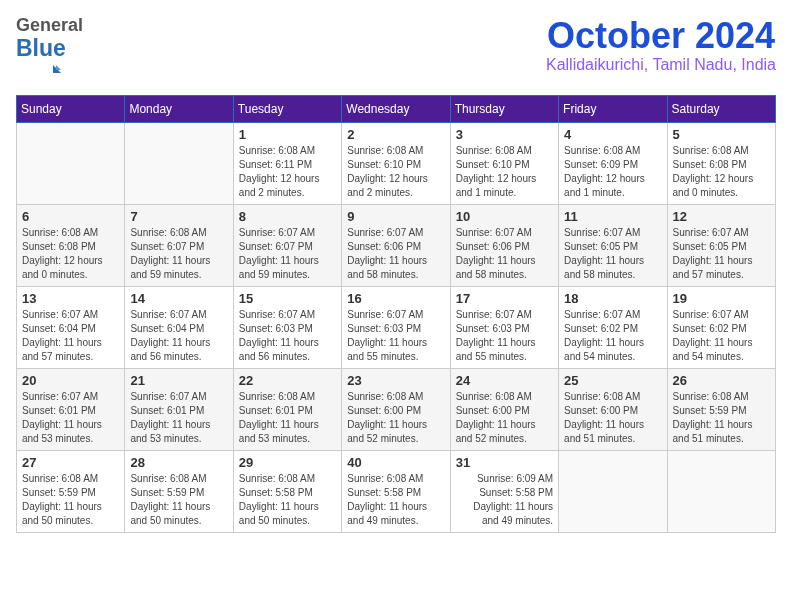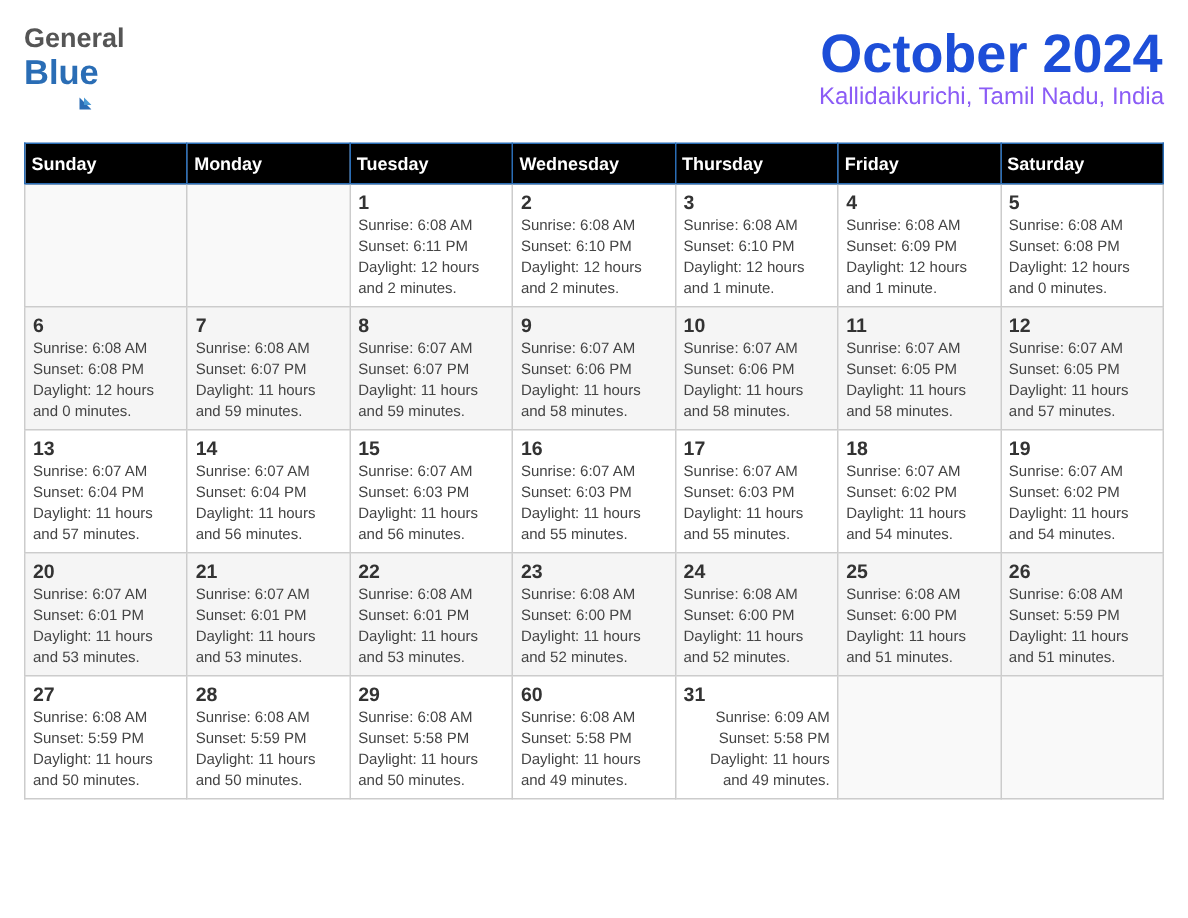--- a/index.html
+++ b/index.html
@@ -34,26 +34,26 @@
     .location-title {
       font-size: 16px;
       color: #8b5cf6;
     }
     table {
       width: 100%;
       border-collapse: collapse;
       font-size: 11px;
     }
     thead tr th {
-      background: #000000;
+      background: #4c1d95;
       color: #fff;
       padding: 6px 4px;
       text-align: left;
       font-size: 12px;
-      font-weight: bold;
+      font-weight: normal;
       border: 1px solid #2a6db5;
     }
     tbody tr td {
       border: 1px solid #ccc;
       vertical-align: top;
       padding: 4px 5px;
       width: 14.28%;
       height: 80px;
       background: #fff;
     }
@@ -318,21 +318,21 @@
 and 50 minutes.</div>
         </td>
         <td>
           <div class="day-number">29</div>
           <div class="day-info" style="white-space: pre-line;">Sunrise: 6:08 AM
 Sunset: 5:58 PM
 Daylight: 11 hours
 and 50 minutes.</div>
         </td>
         <td>
-          <div class="day-number">60</div>
+          <div class="day-number">40</div>
           <div class="day-info" style="white-space: pre-line;">Sunrise: 6:08 AM
 Sunset: 5:58 PM
 Daylight: 11 hours
 and 49 minutes.</div>
         </td>
         <td>
           <div class="day-number">31</div>
           <div class="day-info" style="white-space: pre-line; text-align: right;">Sunrise: 6:09 AM
 Sunset: 5:58 PM
 Daylight: 11 hours

